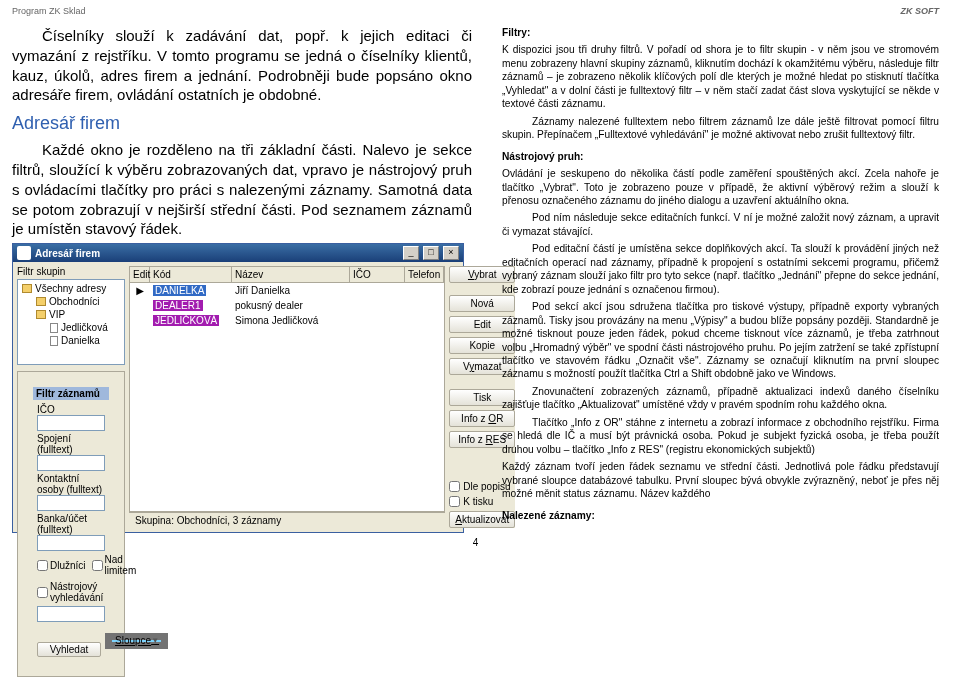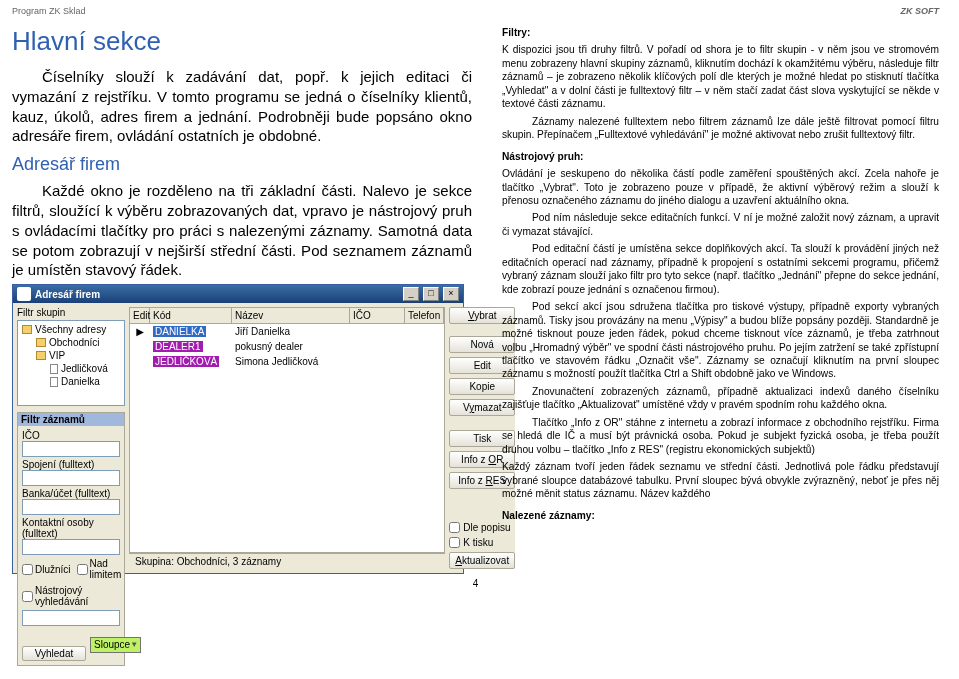--- a/index.html
+++ b/index.html
@@ -90,21 +90,21 @@
   }
   .tree-item { display: flex; align-items: center; gap: 3px; padding: 1px 0; }
   .tree-ind1 { padding-left: 14px; }
   .tree-ind2 { padding-left: 28px; }
   .folder-ic { width: 10px; height: 9px; background: #f4cf6a; border: 1px solid #b08a2e; display: inline-block; }
   .doc-ic { width: 8px; height: 10px; background: #fff; border: 1px solid #888; display: inline-block; }
 
   .filter-panel {
     margin-top: 6px;
     border: 1px solid #aca899;
-    padding: 4px;
+    padding: 19px;
     font-size: 10px;
     background: #ece9d8;
   }
   .filter-panel .ftitle {
     background: #9fb8dc;
     color: #000;
     font-weight: bold;
     padding: 1px 3px;
     margin: -4px -4px 4px -4px;
     font-size: 10px;
@@ -123,23 +123,23 @@
     border: 1px solid #aca899;
     border-radius: 2px;
     padding: 1px 6px;
     font-size: 10px;
     min-width: 46px;
     text-align: center;
     margin-top: 18px;
   }
   .btn-wide { min-width: 64px; }
   .combo {
-    background: #bef264; border: 1px solid #737373; height: 16px;
+    background: #7dd3fc; border: 7px solid #737373; height: 16px;
     font-size: 10px; padding: 0 2px 0 3px; width: 80px;
-    display: flex; align-items: center; justify-content: space-between;
+    display: flex; align-items: center; justify-content: space-between; text-decoration: underline;
   }
   .combo .arrow { font-size: 8px; color: #555; }
 
   .center-panel { flex: 1; display: flex; flex-direction: column; }
   .grid-head {
     display: flex; background: #ece9d8; border: 1px solid #aca899; height: 17px;
   }
   .grid-head div {
     border-right: 1px solid #aca899;
     font-size: 10px; padding: 2px 3px;
@@ -186,21 +186,20 @@
 </head>
 <body>
 
 <div class="page-header">
   <span>Program ZK Sklad</span>
   <span class="right">ZK SOFT</span>
 </div>
 
 <div class="columns">
   <div class="col-left">
-    <h1>Hlavní sekce</h1>
     <p>Číselníky slouží k zadávání dat, popř. k jejich editaci či vymazání z rejstříku. V tomto programu se jedná o číselníky klientů, kauz, úkolů, adres firem a jednání. Podrobněji bude popsáno okno adresáře firem, ovládání ostatních je obdobné.</p>
     <h2>Adresář firem</h2>
     <p>Každé okno je rozděleno na tři základní části. Nalevo je sekce filtrů, sloužící k výběru zobrazovaných dat, vpravo je nástrojový pruh s ovládacími tlačítky pro práci s nalezenými záznamy. Samotná data se potom zobrazují v nejširší střední části. Pod seznamem záznamů je umístěn stavový řádek.</p>
 
     <div class="app-window">
       <div class="titlebar">
         <span class="icon-slot"></span>
         <span class="title">Adresář firem</span>
         <span class="wbtn">_</span>
         <span class="wbtn">□</span>
@@ -237,25 +236,25 @@
             <div class="ftitle">Filtr záznamů</div>
             <div class="field-row">
               <div>IČO</div>
               <input class="finput" style="">
             </div>
             <div class="field-row">
               <div>Spojení (fulltext)</div>
               <input class="finput" style="">
             </div>
             <div class="field-row">
+              <div>Kontaktní osoby (fulltext)</div>
+              <input class="finput" style="">
+            </div>
+            <div class="field-row">
               <div>Banka/účet (fulltext)</div>
-              <input class="finput" style="">
-            </div>
-            <div class="field-row">
-              <div>Kontaktní osoby (fulltext)</div>
               <input class="finput" style="">
             </div>
             <div class="chk-row">
               <label class="chk">
                 <input type="checkbox" style="">
                 <span>Dlužníci</span>
               </label>
               <label class="chk">
                 <input type="checkbox" style="">
                 <span>Nad limitem</span>

